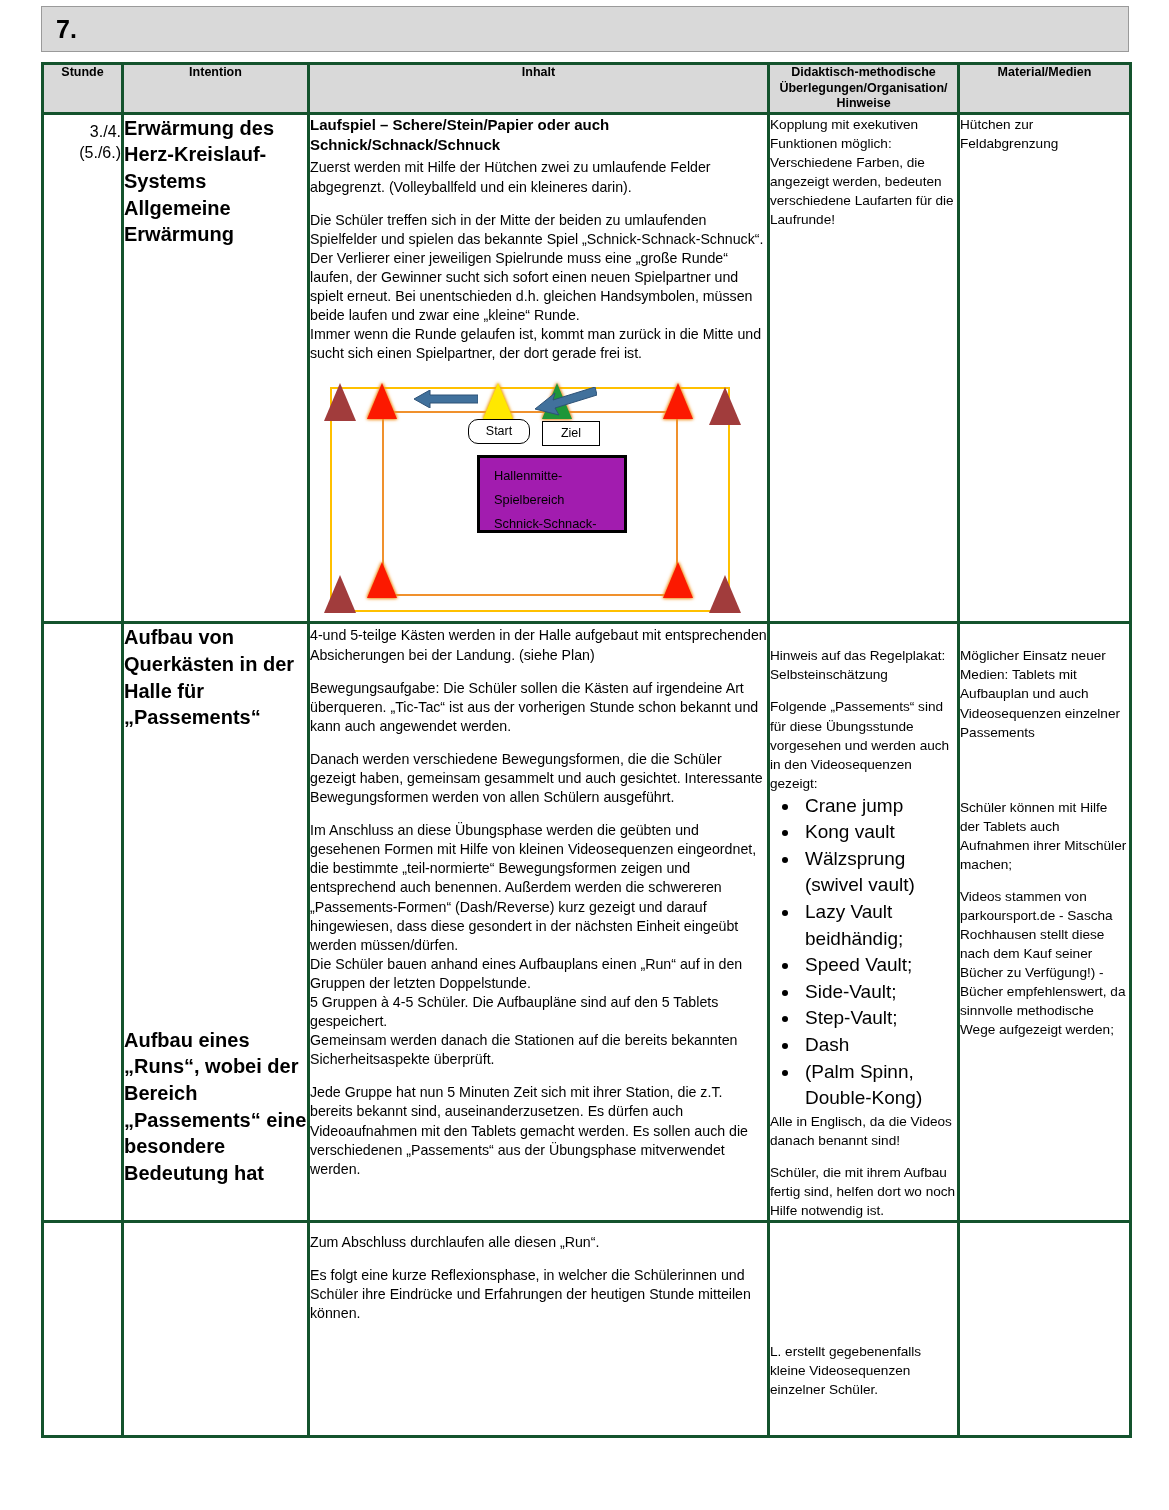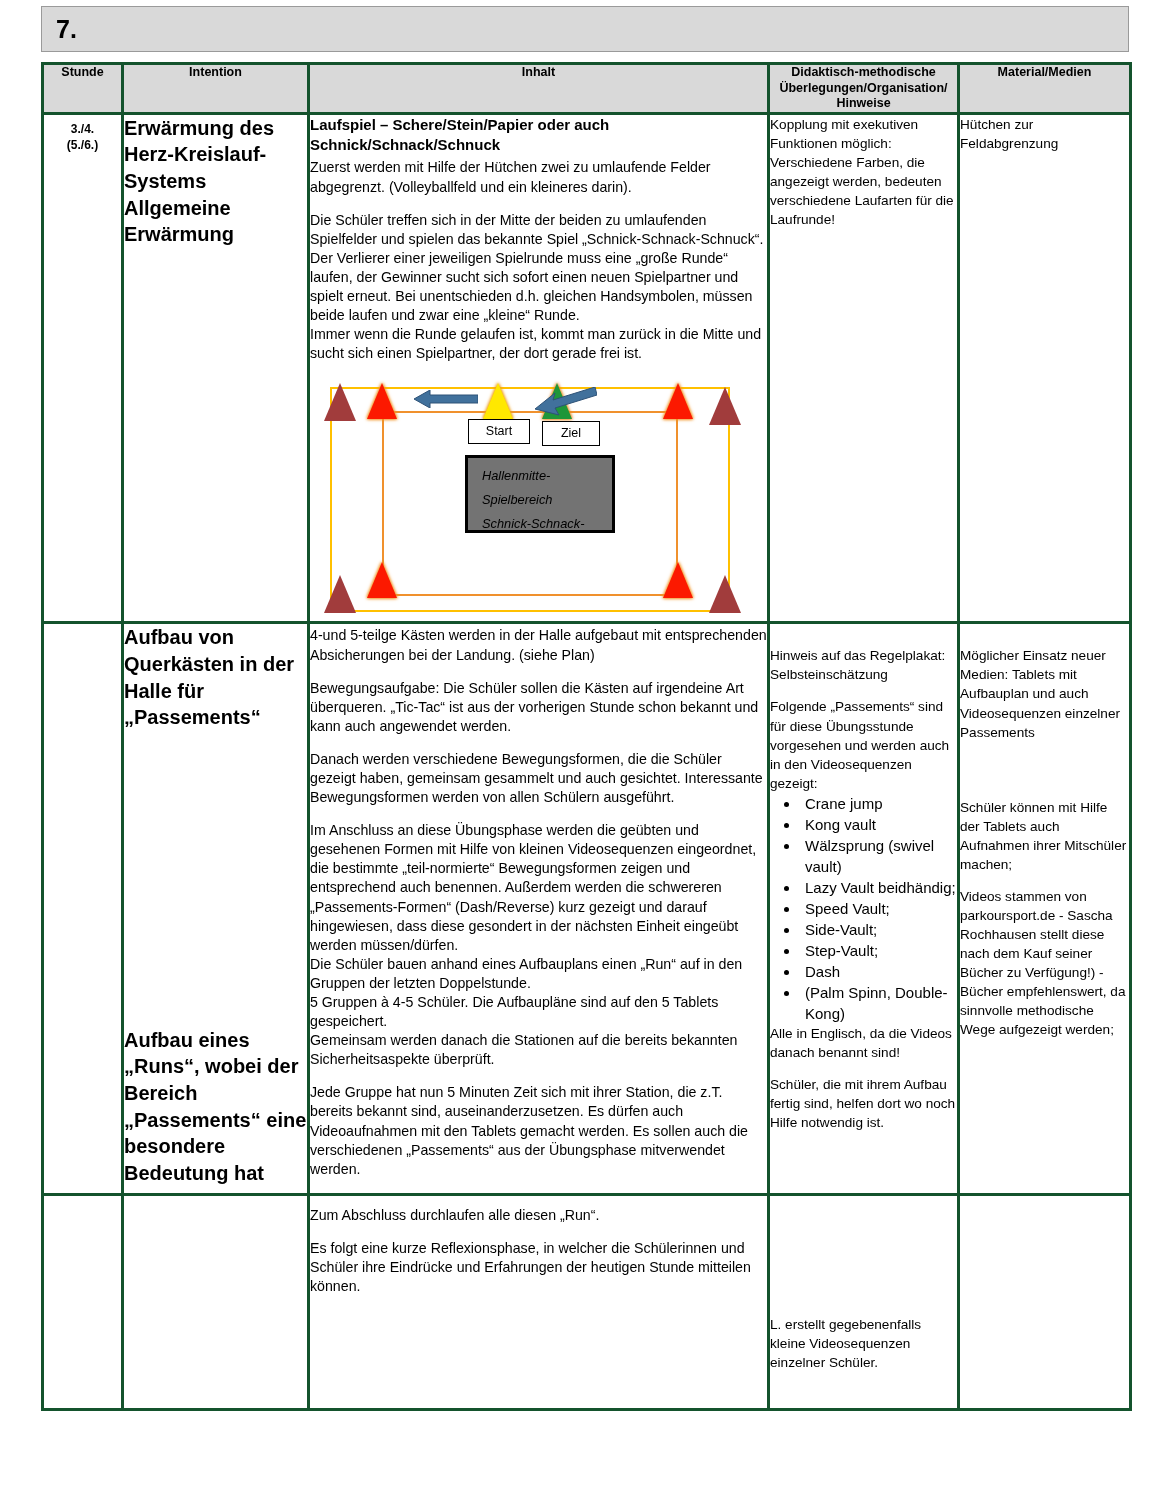--- a/index.html
+++ b/index.html
@@ -65,23 +65,23 @@
   }
   .col-stunde  { width: 80px; }
   .col-intent  { width: 186px; }
   .col-inhalt  { width: 460px; }
   .col-didakt  { width: 190px; }
   .col-mat     { width: 172px; }
 
   td.cell { padding: 8px 7px 8px 8px; }
 
   .stunde-txt {
-    text-align: center;
-    font-weight: bold;
-    font-size: 12px;
+    text-align: right;
+    font-weight: normal;
+    font-size: 16px;
     line-height: 1.35;
     padding-top: 6px;
   }
   .intent-txt {
     font-weight: bold;
     font-size: 20px;
     line-height: 1.33;
   }
   .intent-block2 { margin-top: 296px; }
 
@@ -100,21 +100,21 @@
 
   .didakt-txt, .mat-txt {
     font-size: 13.6px;
     line-height: 1.40;
   }
   .didakt-txt p, .mat-txt p { margin: 0 0 13px 0; }
   .didakt-txt p.last, .mat-txt p.last { margin-bottom: 0; }
   ul.vaults {
     margin: 0 0 0 0;
     padding-left: 30px;
-    font-size: 15px;
+    font-size: 19px;
     line-height: 1.40;
   }
   ul.vaults li { margin: 0; padding-left: 5px; }
 
   .spacer-top-pad { padding-top: 56px; }
   .pad-intent2 { padding-top: 10px; }
 
   
   .diagram {
     position: relative;
@@ -173,32 +173,31 @@
     width: 62px; height: 34px;
   }
   .labelbox {
     position: absolute;
     border: 1.5px solid #000;
     background: #fff;
     font-size: 12.5px;
     text-align: center;
     padding: 4px 0 5px 0;
   }
-  .lb-start { left: 148px; top: 42px; width: 62px; }
+  .lb-start { left: 148px; top: 42px; width: 62px; border-radius: 10px; }
   .lb-ziel  { left: 222px; top: 44px; width: 58px; }
   .midbox {
     position: absolute;
-    left: 145px; top: 78px;
+    left: 157px; top: 78px;
     width: 150px; height: 78px;
     border: 3px solid #000;
-    background: #737373;
+    background: #a21caf;
     font-size: 12.8px;
     line-height: 1.85;
     padding: 6px 0 0 14px;
-    font-style: italic;
   }
 </style>
 </head>
 <body>
 
 <div class="page">
 
   <div class="title-bar">
     <span class="title-num">7.</span>
   </div>

